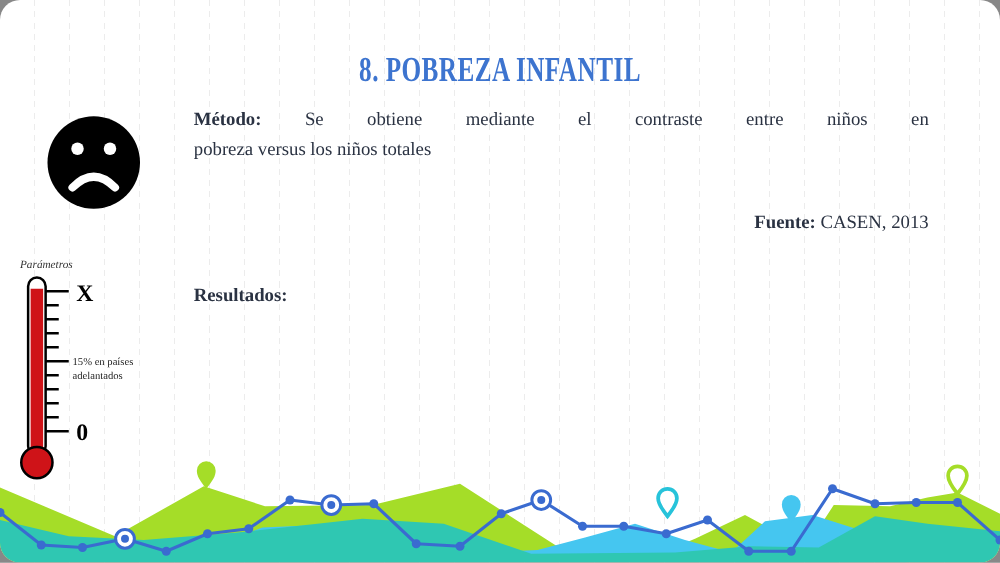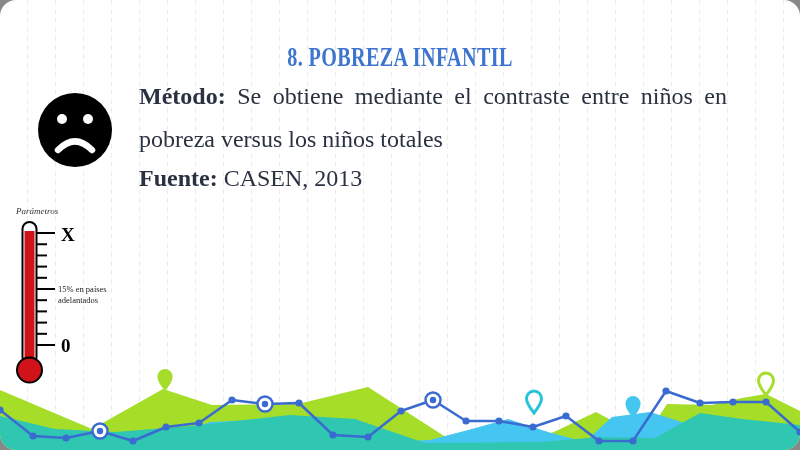--- a/index.html
+++ b/index.html
@@ -11,26 +11,26 @@
       repeating-linear-gradient(0deg,#ffffff 0 4px,rgba(255,255,255,0) 4px 9px),
       repeating-linear-gradient(90deg,rgba(0,0,0,0) 0 27px,#ececec 27px 28px);
     border-radius: 16px;
   }
   .title{
     position:absolute;top:41px;left:0;width:800px;margin:0;
     text-align:center;font-size:28px;font-weight:700;color:#3d74cf;
     transform:scaleX(0.72);transform-origin:50% 50%;
     letter-spacing:.5px;white-space:nowrap;
   }
-  .textcol{position:absolute;left:139px;width:588px;color:#2a3242;font-size:24px;line-height:24px;}
+  .textcol{position:absolute;left:155px;width:588px;color:#2a3242;font-size:15px;line-height:24px;}
   .metodo{top:84px;}
-  .fuente{top:166px;}
+  .fuente{top:166px;text-align:right;}
   .resultados{top:225px;}
   .jline{display:block;text-align:justify;text-align-last:justify;}
-  .nline{display:block;margin-top:19px;}
+  .nline{display:block;}
   b{font-weight:700;}
   .face{position:absolute;left:35px;top:90px;}
   .thermo{position:absolute;left:8px;top:198px;}
   .footer{position:absolute;left:0;bottom:0;}
 </style>
 </head>
 <body>
 
 <div class="slide">
 
@@ -70,20 +70,21 @@
   <p class="textcol metodo" style="margin:0;position:absolute;">
     <span class="jline"><b>Método:</b> <span>Se obtiene mediante el contraste entre niños en</span></span>
     <span class="nline">pobreza versus los niños totales</span>
   </p>
 
   <p class="textcol fuente" style="margin:0;position:absolute;">
     <b>Fuente:</b> <span>CASEN, 2013</span>
   </p>
 
   <p class="textcol resultados" style="margin:0;position:absolute;">
+    <b class="nline">Resultados:</b>
   </p>
 
   <svg class="footer" width="800" height="90" viewBox="0 360 800 90">
       <path d="M0,390 L92,429 L163,389 L212,405 L298,404 L368,387 L455,443 L520,446 L556,431 L596,412 L622,426 L652,427 L667,404 L712,405 L742,398 L766,394 L800,411 L800,450 L0,450 Z" fill="#a5dd28"></path>
       <path d="M135,450 L210,422 L300,418 L355,443 L430,440 L468,430 L508,419 L548,432 L585,442 L612,417 L650,412 L688,424 L725,448 L725,450 Z" fill="#45c6f0"></path>
       <path d="M0,416 L55,429 L115,432 L190,426 L290,415 L355,419 L425,443 L540,442 L600,437 L655,438 L700,413 L742,419 L800,425 L800,450 L0,450 Z" fill="#2fc7b2"></path>
       <polyline points="0,410 33,436 66,438 100,431 133,441 166,427 199,423 232,400 265,404 299,403 333,435 368,437 401,411 433,400 466,421 499,421 533,427 566,416 599,441 633,441 666,391 700,403 733,402 766,402 800,432" fill="none" stroke="#3a6bd0" stroke-width="2.5" stroke-linejoin="round"></polyline>
       <circle cx="0" cy="410" r="3.6" fill="#3a6bd0"></circle>
       <circle cx="33" cy="436" r="3.6" fill="#3a6bd0"></circle>
       <circle cx="66" cy="438" r="3.6" fill="#3a6bd0"></circle>

